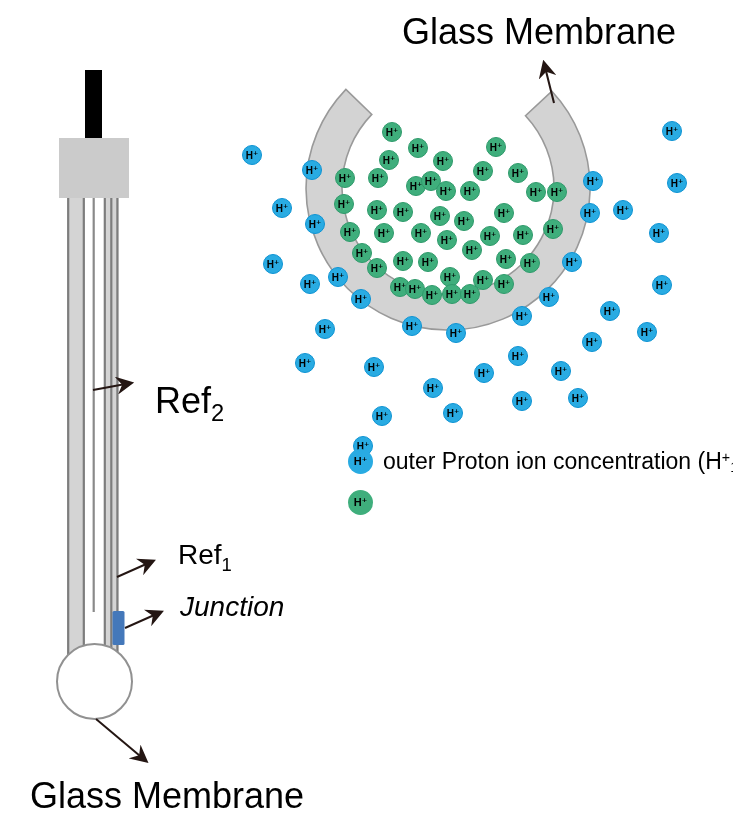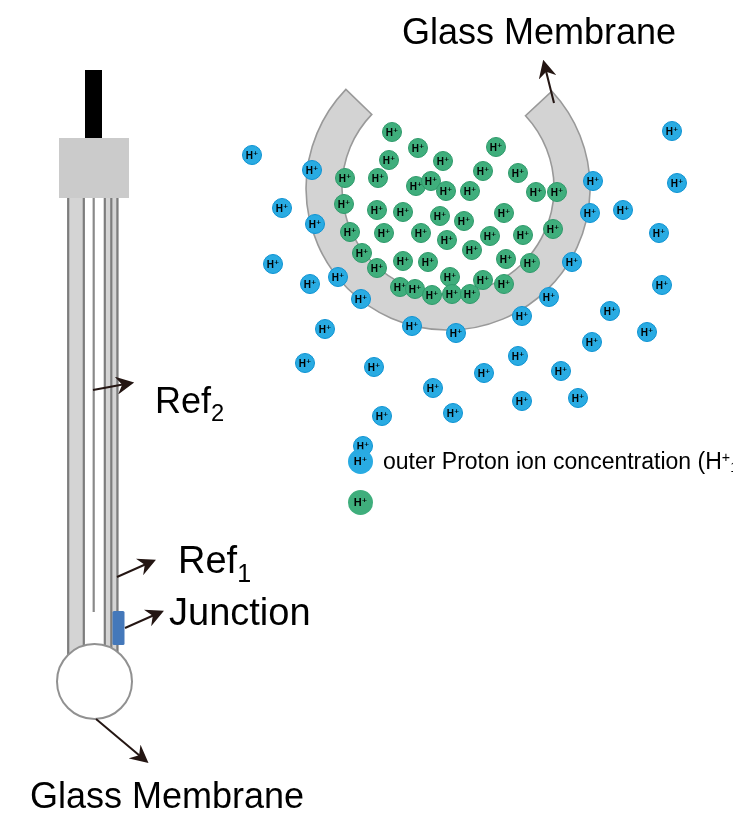--- a/index.html
+++ b/index.html
@@ -3,21 +3,21 @@
 <meta charset="utf-8">
 <style>
   html,body{margin:0;padding:0;background:#fff;}
   .canvas{
     position:relative;width:733px;height:839px;background:#fff;overflow:hidden;
     font-family:"Liberation Sans","DejaVu Sans",sans-serif;color:#000;
   }
   .canvas svg{position:absolute;left:0;top:0;}
   .lbl{position:absolute;white-space:nowrap;line-height:1;}
   .lbl-big{font-size:36px;}
-  .lbl-med{font-size:38px;}
+  .lbl-med{font-size:28px;}
   .lbl sub{font-size:66%;line-height:0;}
   .legend{position:absolute;left:348px;top:448px;}
   .legend-row{display:flex;align-items:center;margin-bottom:15px;}
   .swatch{
     width:25px;height:25px;border-radius:50%;flex:0 0 auto;
     display:flex;align-items:center;justify-content:center;
     font-size:11px;font-weight:bold;color:#000;
   }
   .legend-text{font-size:23px;margin-left:10px;white-space:nowrap;}
   .legend-text .sup{font-size:62%;vertical-align:7px;}
@@ -390,21 +390,21 @@
   </div>
 
   <div class="lbl lbl-big" style="left:155px;top:383px;">
     <span>Ref</span><sub>2</sub>
   </div>
 
   <div class="lbl lbl-med" style="left:178px;top:541px;">
     <span>Ref</span><sub>1</sub>
   </div>
 
-  <div class="lbl lbl-med" style="left:169px;top:593px;">
+  <div class="lbl lbl-med" style="left:180px;top:593px;font-style:italic;">
     <span>Junction</span>
   </div>
 
   <div class="lbl lbl-big" style="left:30px;top:778px;">
     <span>Glass Membrane</span>
   </div>
 
   <div class="legend">
     <div class="legend-row">
       <div class="swatch" style="background: rgb(41, 171, 226);">

